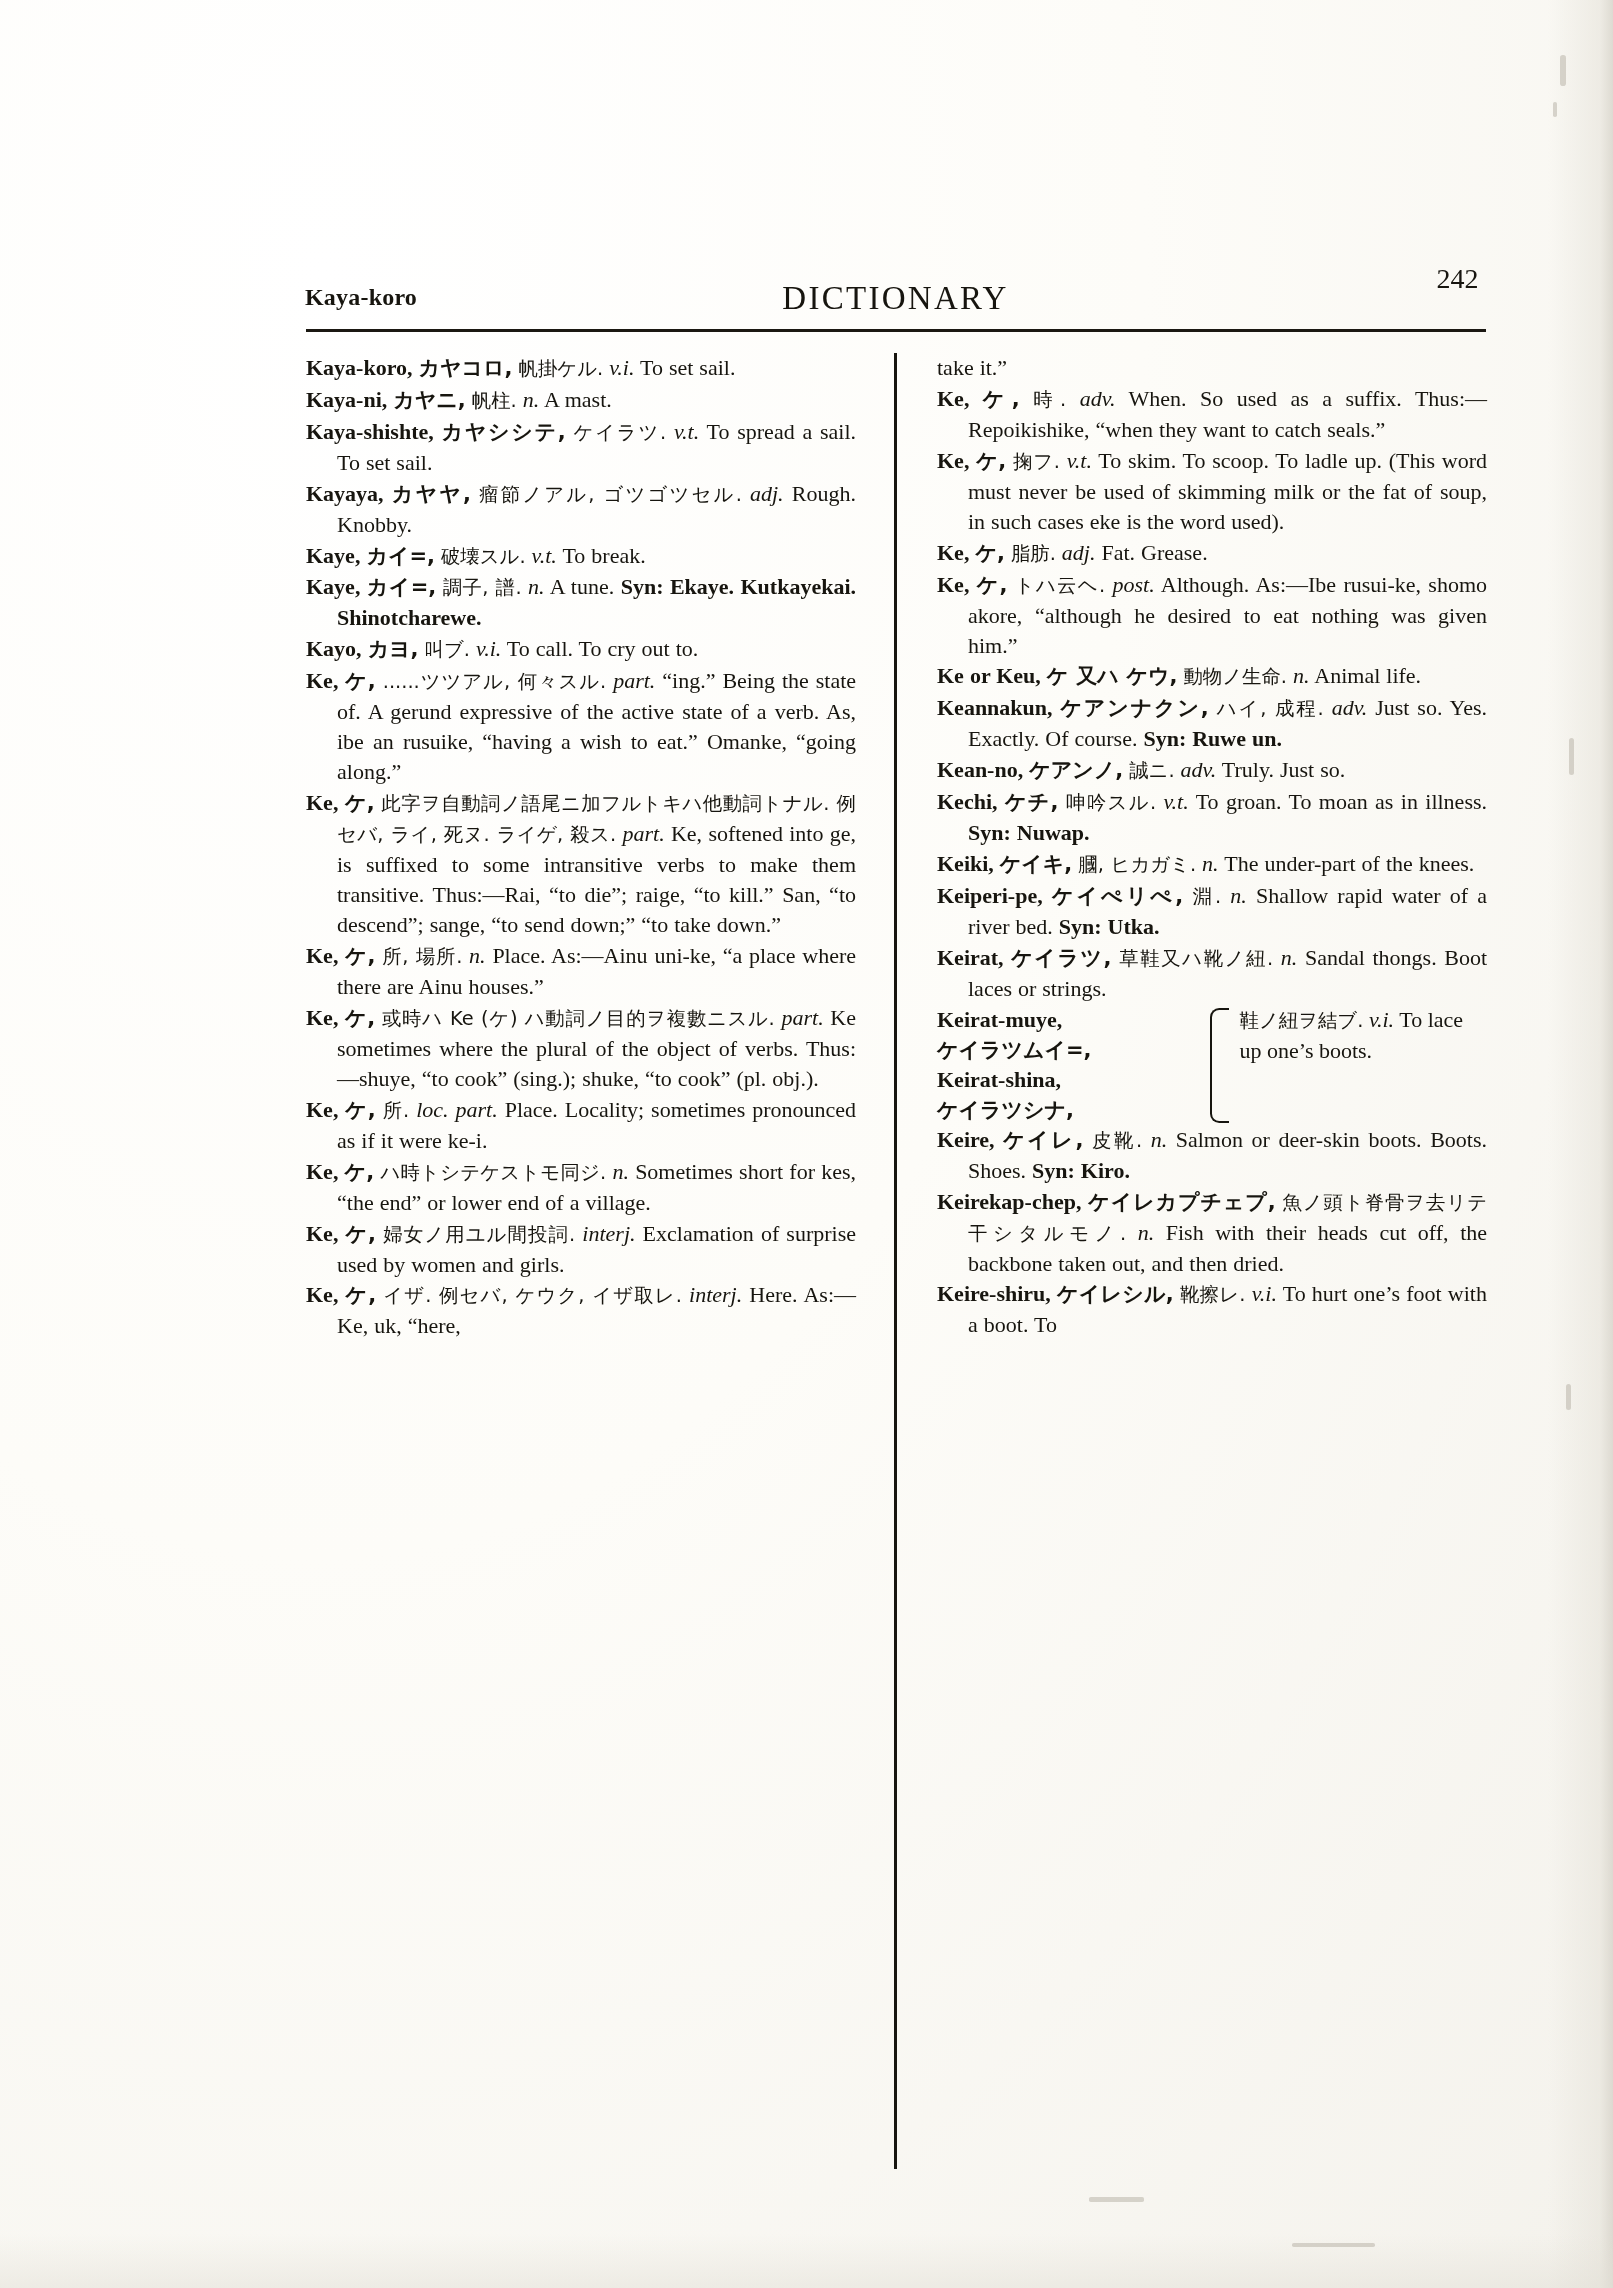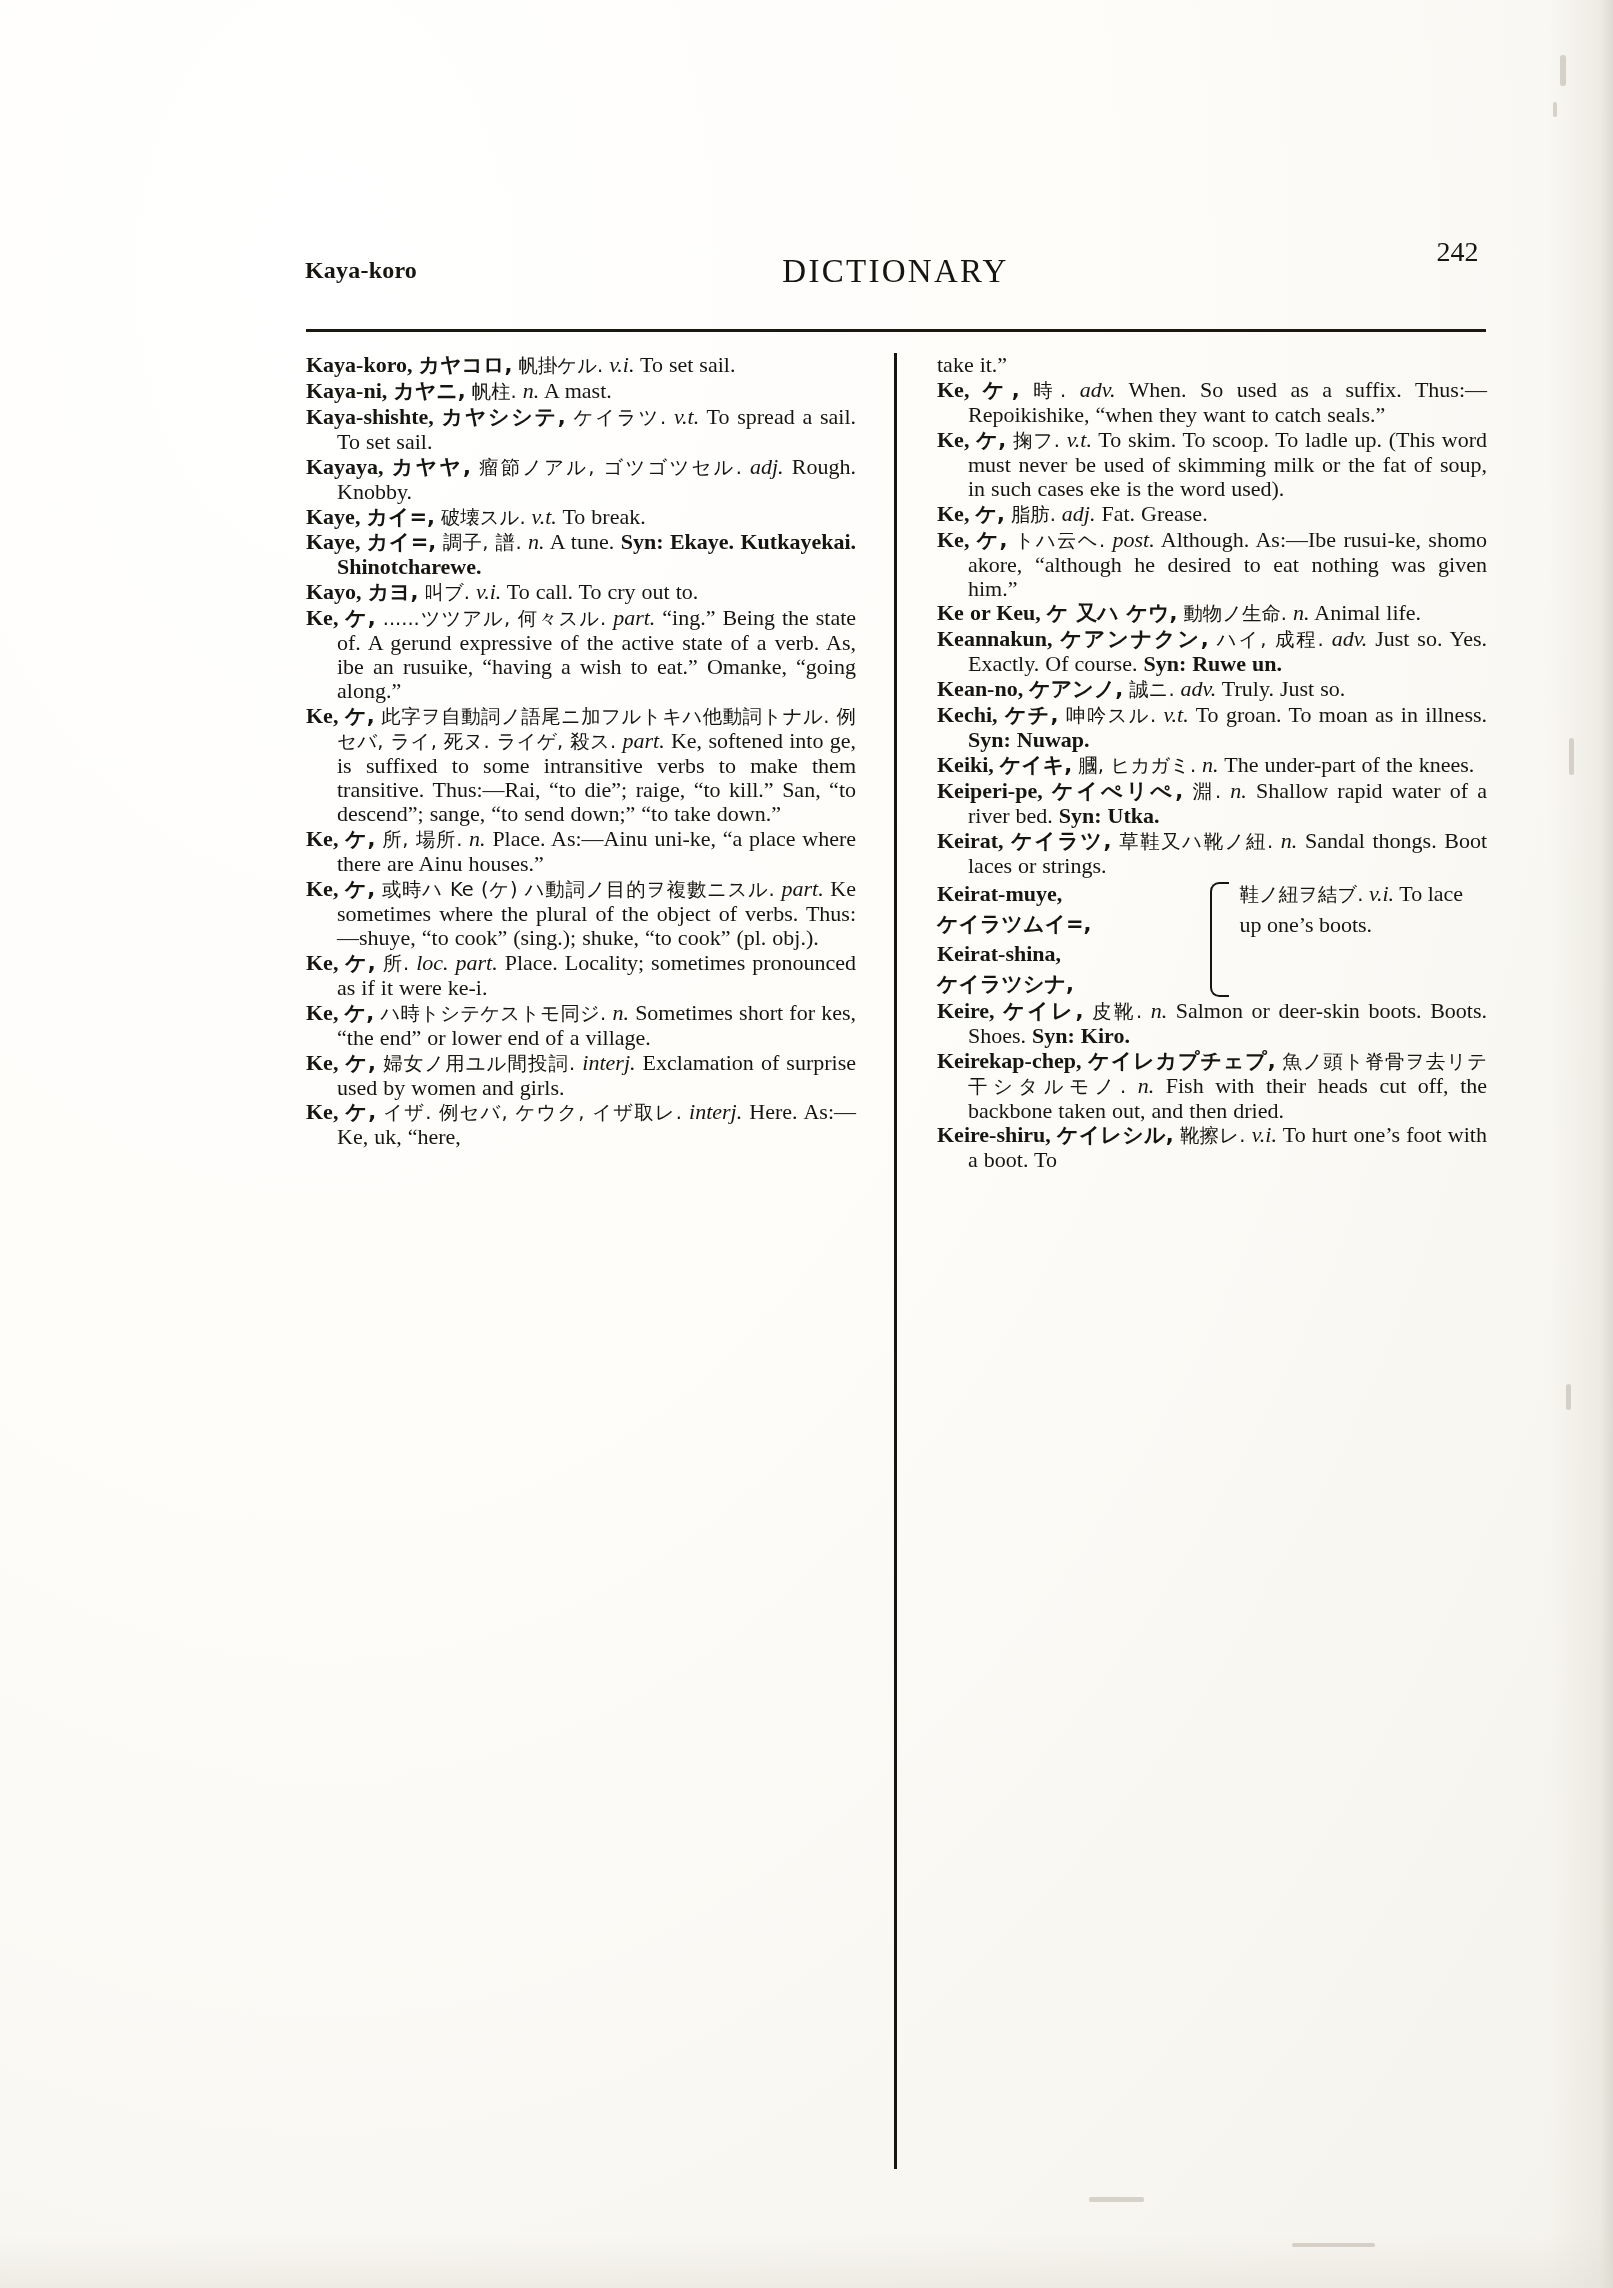--- a/index.html
+++ b/index.html
@@ -41,21 +41,21 @@
     position: absolute;
     left: 0; bottom: 0;
     width: 1613px; height: 55px;
     background: linear-gradient(to bottom, rgba(250,249,245,0) 0%, rgba(226,223,214,0.5) 100%);
     pointer-events: none;
   }
 
   
   .header {
     position: absolute;
-    left: 305px; top: 253px;
+    left: 305px; top: 280px;
     width: 1181px;
     height: 48px;
   }
   .running-head-left {
     position: absolute;
     left: 0; top: 3.7px;
     font-family: "Liberation Serif", serif;
     font-weight: bold;
     font-size: 24px;
     letter-spacing: 0.2px;
@@ -97,21 +97,21 @@
   .col-right { left: 631px; }
   .col-rule {
     position: absolute;
     left: 588px; top: 0;
     width: 2.8px; height: 1816px;
     background: #17150f;
   }
 
   .entry {
     font-size: 22px;
-    line-height: 24px;
+    line-height: 30px;
     text-align: justify;
     text-justify: inter-word;
     margin-bottom: 0.9px;
     padding-left: 31px;
     text-indent: -31px;
     word-spacing: 0.5px;
   }
   .entry.cont {
     padding-left: 0;
     text-indent: 0;

